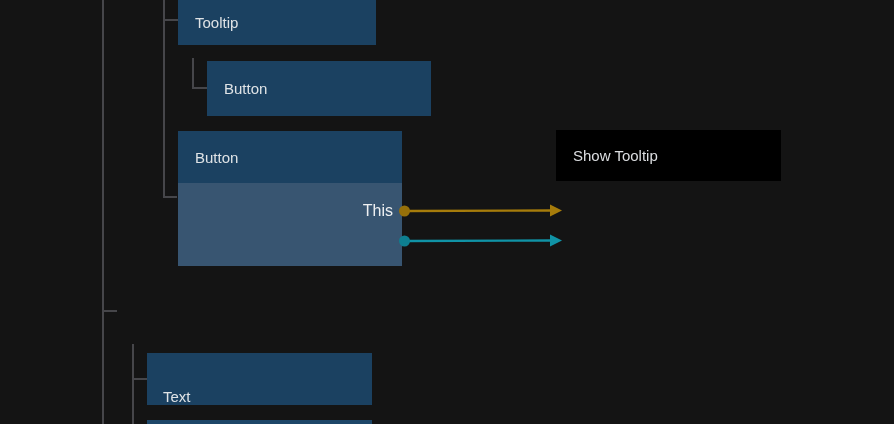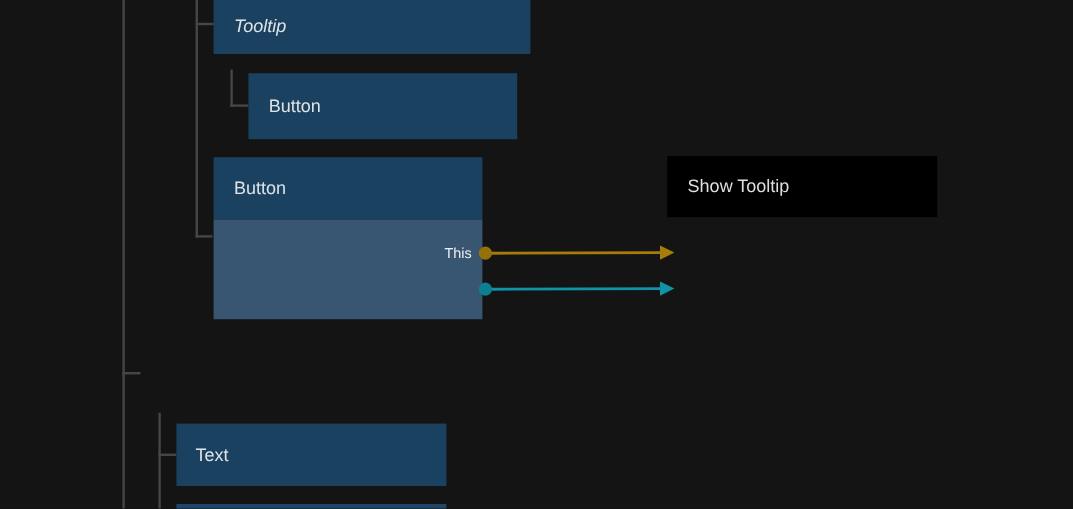--- a/index.html
+++ b/index.html
@@ -26,21 +26,21 @@
   
   .node{position:absolute;}
   .node-header{
     display:flex;align-items:center;
     padding-left:17px;box-sizing:border-box;
     color:#dfe3e6;font-size:15px;
   }
   .node-body{box-sizing:border-box;}
   .port-row{
     height:30px;display:flex;align-items:center;
-    font-size:12px;box-sizing:border-box;
+    font-size:16px;box-sizing:border-box;
   }
   .btn-node .node-header{background:#1b4161;width:224px;height:52px;}
   .btn-node .node-body{background:#385571;width:224px;height:83px;padding-top:13px;}
   .btn-node .port-row{justify-content:flex-end;padding-right:9px;color:#eef0f2;}
   .act-node .node-header{background:#000000;width:225px;height:51px;color:#dcdee1;}
   .act-node .node-body{background:#4c4f59;width:225px;height:85px;padding-top:14px;}
   .act-node .port-row{justify-content:flex-start;padding-left:16px;color:#d6d8da;}
   .wires{position:absolute;left:0;top:0;pointer-events:none;}
 </style>
 </head>
@@ -51,21 +51,21 @@
   <div class="tline v" style="left:102px;top:0;height:424px;"></div>
   <div class="tline v" style="left:163px;top:0;height:198px;"></div>
   <div class="tline h" style="left:163px;top:19px;width:15px;"></div>
   <div class="tline v" style="left:192px;top:58px;height:31px;"></div>
   <div class="tline h" style="left:192px;top:87px;width:15px;"></div>
   <div class="tline h" style="left:163px;top:196px;width:14px;"></div>
   <div class="tline h" style="left:102px;top:310px;width:15px;"></div>
   <div class="tline v" style="left:132px;top:344px;height:80px;"></div>
   <div class="tline h" style="left:132px;top:378px;width:15px;"></div>
 
-  <div class="tree-box" style="left:178px;top:0;width:264px;height:45px;font-style:italic;">
+  <div class="tree-box" style="left:178px;top:0;width:198px;height:45px;">
     <span>Tooltip</span>
   </div>
 
   <div class="tree-box" style="left:207px;top:61px;width:224px;height:55px;">
     <span>Button</span>
   </div>
 
   <div class="node btn-node" style="left:178px;top:131px;">
     <div class="node-header">
       <span>Button</span>
@@ -77,21 +77,21 @@
     </div>
   </div>
 
   <div class="node act-node" style="left:556px;top:130px;">
     <div class="node-header">
       <span>Show Tooltip</span>
     </div>
   </div>
 
 
-  <div class="tree-box" style="left:147px;top:353px;width:225px;height:52px;padding-left:16px;">
+  <div class="tree-box" style="left:147px;top:353px;width:225px;height:52px;padding-left:16px;align-items:flex-end;">
     <span>Text</span>
   </div>
 
   <div class="tree-box" style="left:147px;top:420px;width:225px;height:10px;background:#1d4668;"></div>
 
   <svg class="wires" width="894" height="424">
     <g>
       <line x1="407" y1="211" x2="551" y2="210.5" stroke-width="2.4" stroke="#a67c0b"></line>
       <polygon points="550,204.5 550,216.5 562,210.5" fill="#a67c0b"></polygon>
       <circle cx="404.5" cy="211" r="5.5" fill="#96700a"></circle>

